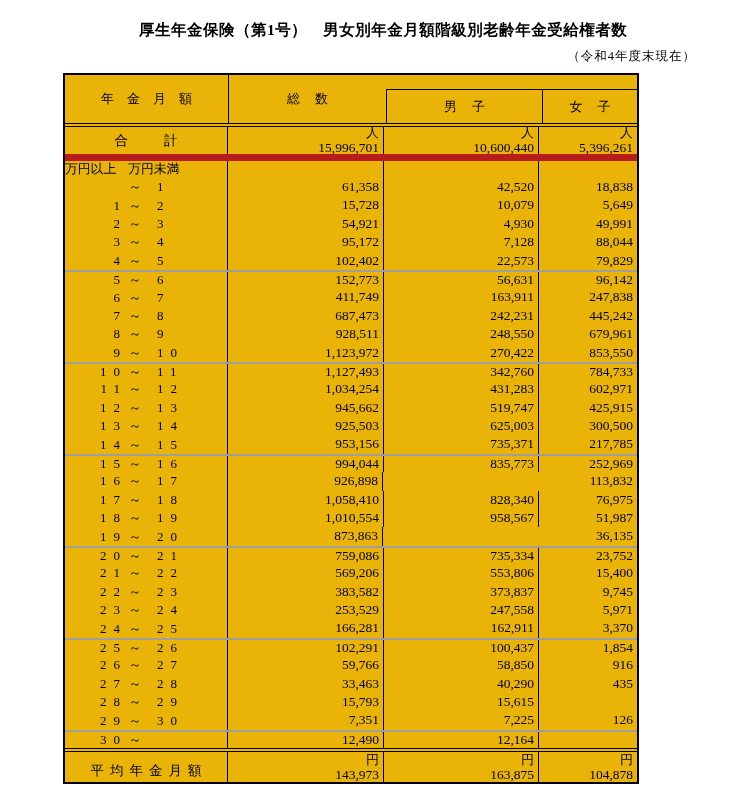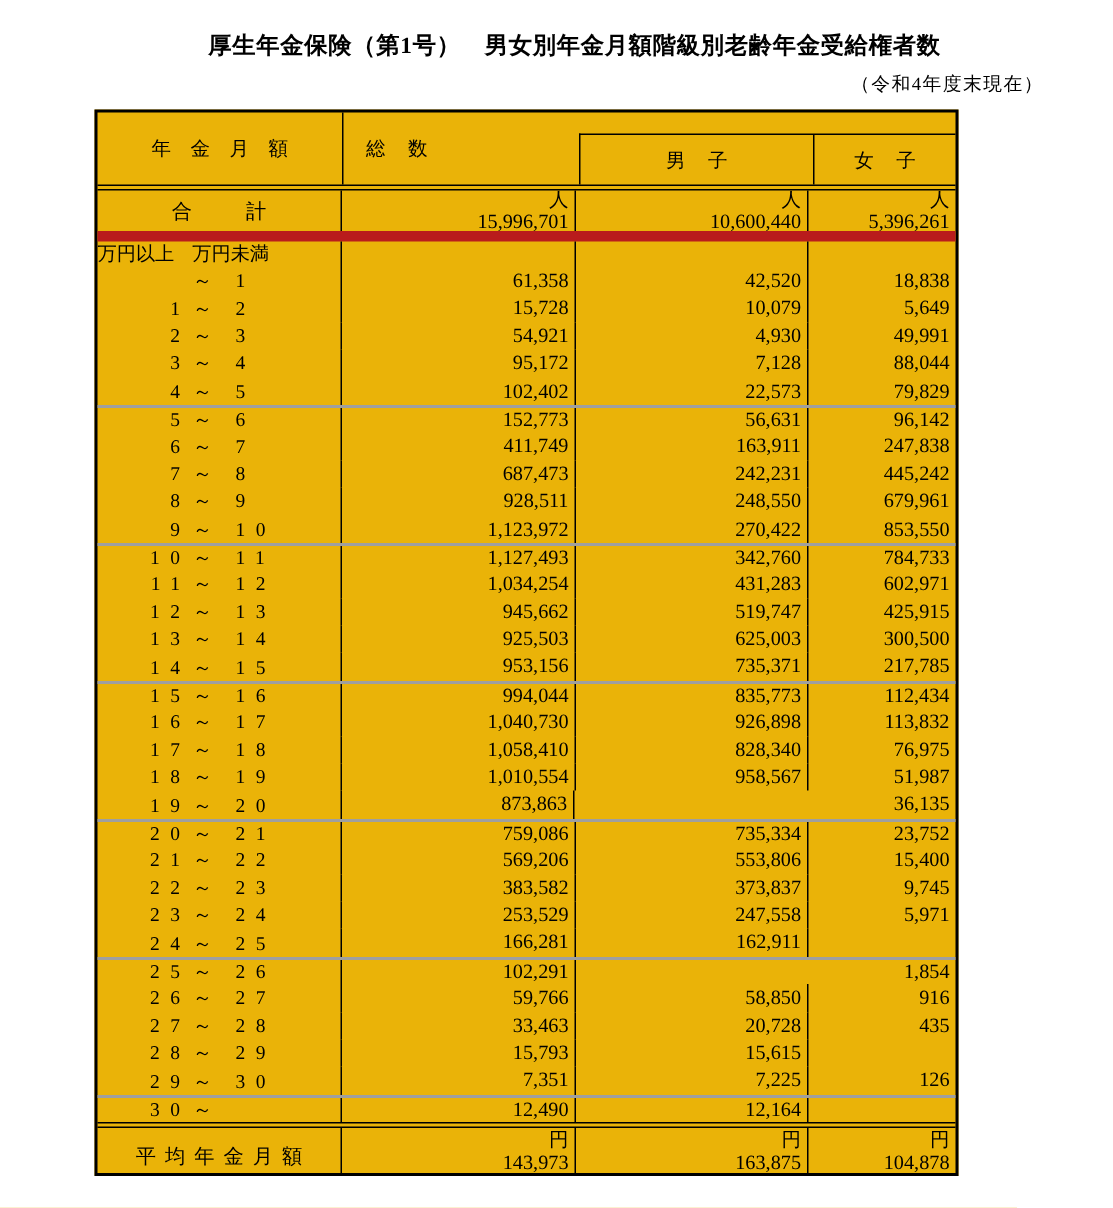--- a/index.html
+++ b/index.html
@@ -22,21 +22,21 @@
     display:flex; flex-direction:column;
   }
   
   .thead{position:relative; height:48px; border-bottom:4px double #000;}
   .h-amount{
     position:absolute; left:0; top:0; width:163px; height:100%;
     border-right:1px solid #000; display:flex; align-items:center; justify-content:center;
   }
   .h-total{
     position:absolute; left:164px; top:0; width:157px; height:100%;
-    display:flex; align-items:center; 
+    display:flex; align-items:center; justify-content:center;
   }
   .h-inset{
     position:absolute; left:321px; top:14px; right:0; bottom:0;
     border-top:1px solid #000; border-left:1px solid #000; display:flex;
   }
   .h-male{width:155px; border-right:1px solid #000; display:flex; align-items:center; justify-content:center;}
   .h-female{flex:1; display:flex; align-items:center; justify-content:center;}
   .hd{font-size:13px;}
   .sp4{letter-spacing:13px; padding-left:13px;}   
   .sp2{letter-spacing:15px; padding-left:15px;}   
@@ -420,35 +420,32 @@
         <span class="r-to">16</span>
       </div>
     </div>
     <div class="cell c-total">
             <span class="num" style="width:100%">994,044</span>
           </div>
     <div class="cell c-male">
             <span class="num" style="width:100%">835,773</span>
           </div>
     <div class="cell c-female">
-            <span class="num" style="width:100%">112,434</span>
+            <span class="num" style="width:100%">252,969</span>
           </div>
   </div>
 
   <div class="drow">
     <div class="cell c-label">
       <div class="range">
         <span class="r-from">16</span>
         <span class="r-tilde">～</span>
         <span class="r-to">17</span>
       </div>
     </div>
-    <div class="cell c-total">
-            <span class="num" style="width:100%">1,040,730</span>
-          </div>
     <div class="cell c-male">
             <span class="num" style="width:100%">926,898</span>
           </div>
     <div class="cell c-female">
             <span class="num" style="width:100%">113,832</span>
           </div>
   </div>
 
   <div class="drow">
     <div class="cell c-label">
@@ -587,33 +584,39 @@
         <span class="r-tilde">～</span>
         <span class="r-to">25</span>
       </div>
     </div>
     <div class="cell c-total">
             <span class="num" style="width:100%">166,281</span>
           </div>
     <div class="cell c-male">
             <span class="num" style="width:100%">162,911</span>
           </div>
+    <div class="cell c-female">
+            <span class="num" style="width:100%">3,370</span>
+          </div>
   </div>
 
   <div class="drow sep">
     <div class="cell c-label">
       <div class="range">
         <span class="r-from">25</span>
         <span class="r-tilde">～</span>
         <span class="r-to">26</span>
       </div>
     </div>
     <div class="cell c-total">
             <span class="num" style="width:100%">102,291</span>
           </div>
+    <div class="cell c-male">
+            <span class="num" style="width:100%">100,437</span>
+          </div>
     <div class="cell c-female">
             <span class="num" style="width:100%">1,854</span>
           </div>
   </div>
 
   <div class="drow">
     <div class="cell c-label">
       <div class="range">
         <span class="r-from">26</span>
         <span class="r-tilde">～</span>
@@ -636,21 +639,21 @@
       <div class="range">
         <span class="r-from">27</span>
         <span class="r-tilde">～</span>
         <span class="r-to">28</span>
       </div>
     </div>
     <div class="cell c-total">
             <span class="num" style="width:100%">33,463</span>
           </div>
     <div class="cell c-male">
-            <span class="num" style="width:100%">20,728</span>
+            <span class="num" style="width:100%">40,290</span>
           </div>
     <div class="cell c-female">
             <span class="num" style="width:100%">435</span>
           </div>
   </div>
 
   <div class="drow">
     <div class="cell c-label">
       <div class="range">
         <span class="r-from">28</span>

